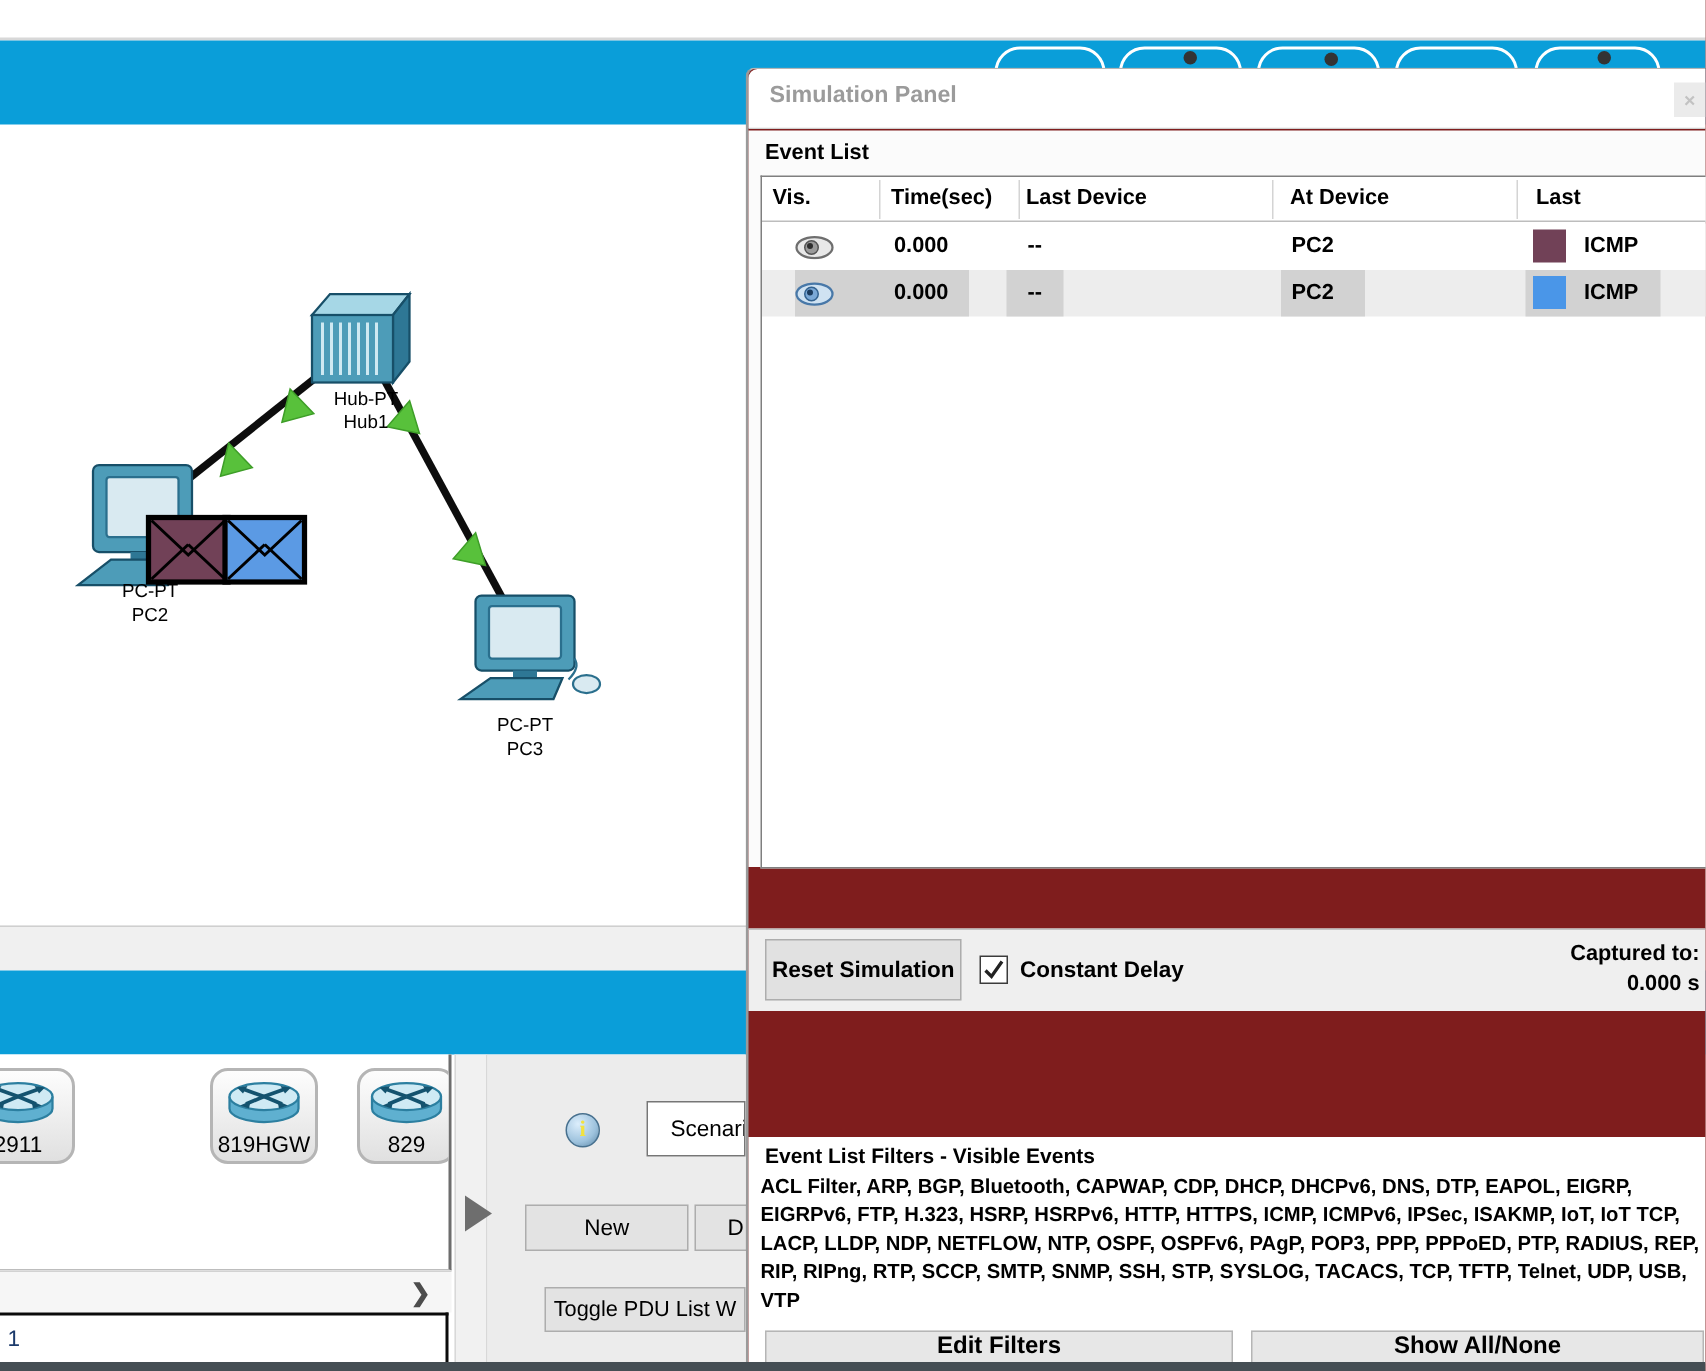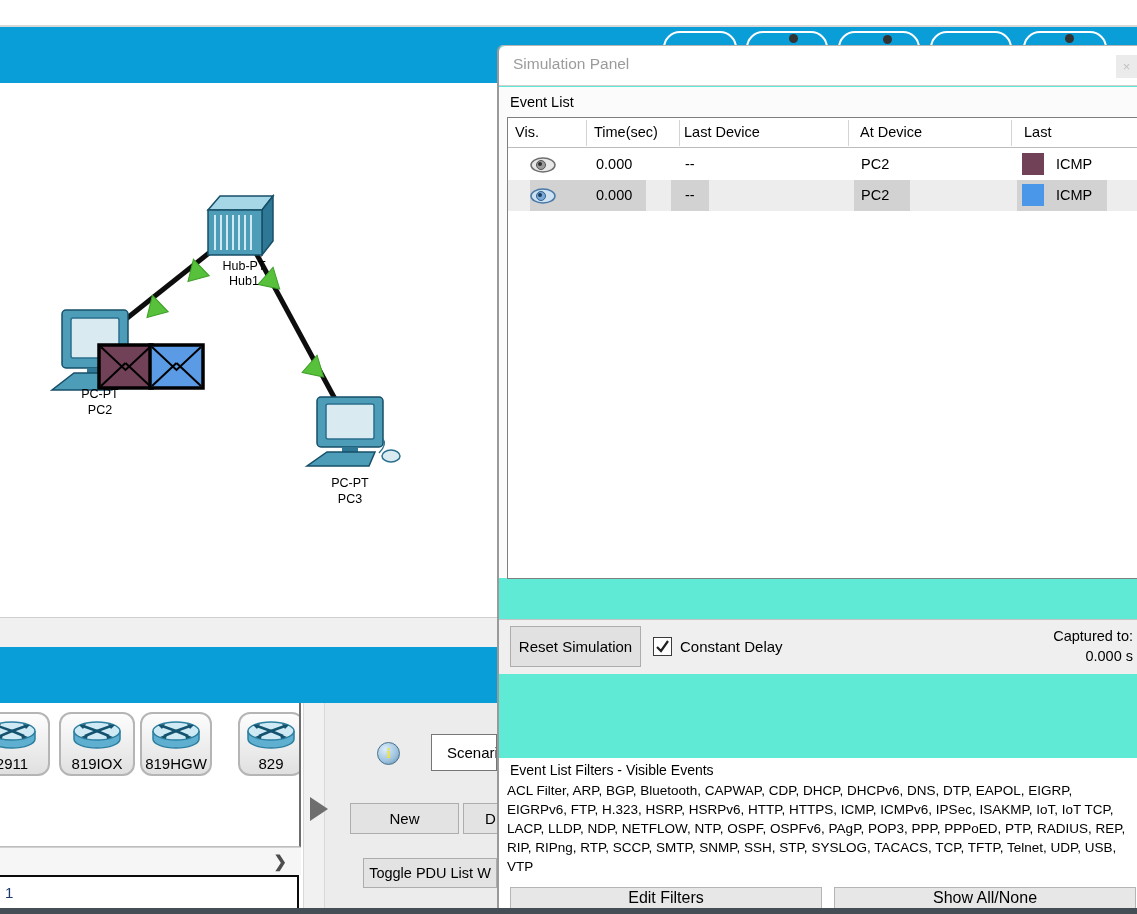--- a/index.html
+++ b/index.html
@@ -45,22 +45,22 @@
   .btn { background:#e3e3e3; border:1px solid #adadad; font-size:15px; color:#000;
          display:flex; align-items:center; justify-content:center; z-index:4; }
   .new-btn { left:350px; top:803px; width:109px; height:31px; }
   .delete-btn { left:463px; top:803px; width:36px; height:31px; justify-content:flex-start; padding-left:21px; overflow:hidden; }
   .toggle-btn { left:363px; top:858px; width:134px; height:30px; font-size:14.5px; }
 
   
   .dark-strip { left:0; top:908px; width:1137px; height:6px; background:#454e54; z-index:60; }
 
   
-  .sim-panel { left:497px; top:45px; width:640px; height:863px; background:#5eead4;
-               border-left:2px solid #9a9a9a; border-top:1px solid #b5b5b5; border-radius:6px 0 0 0; z-index:20; }
+  .sim-panel { left:497px; top:45px; width:640px; height:863px; background:#7f1d1d;
+               border-left:2px solid #9a9a9a; border-top:1px solid #b5b5b5; border-radius:6px 0 0 0; z-index:20;font-weight:bold; }
   .sim-inner { position:relative; width:100%; height:100%; }
   .titlebar { position:absolute; left:0; top:0; width:100%; height:40px; background:#ffffff; border-radius:6px 0 0 0; border-bottom:1px solid #cfcfcf; }
   .title { position:absolute; left:14px; top:9px; font-size:15.5px; color:#9b9b9b; }
   .close-btn { position:absolute; right:0px; top:9px; width:21px; height:23px; background:#ebebeb; color:#c2c2c2; font-size:13px; text-align:center; line-height:23px; }
 
   .events-section { position:absolute; left:0; top:41px; width:100%; height:491px; background:#fbfbfb; }
   .group-label { position:absolute; left:11px; top:7px; font-size:14.5px; color:#000; }
   .etable { position:absolute; left:8px; top:30px; width:632px; height:462px; background:#ffffff; border:1px solid #7f7f7f; border-right:none; overflow:hidden; }
   .ehead { position:absolute; left:0; top:0; width:100%; height:30px; background:#ffffff; border-bottom:1px solid #bdbdbd; }
   .hcell { position:absolute; top:6px; font-size:14.5px; color:#000; }
@@ -195,39 +195,20 @@
           <line x1="26" y1="14" x2="38" y2="19"></line>
         </g>
       <g fill="#14536f">
           <polygon points="8,8 15,7 12,12"></polygon>
           <polygon points="44,8 37,7 40,12"></polygon>
           <polygon points="10,20 17,17 16,22"></polygon>
           <polygon points="42,20 35,17 36,22"></polygon>
         </g>
     </svg>
     <div class="dev-label">2911</div>
-  </div>
-  <div class="dev-btn" style="left:59px;width:76px;">
-    <svg width="52" height="36" viewBox="0 0 52 36">
-      <path d="M3,14 v8 a23,9 0 0 0 46,0 v-8" fill="#5fb0d0" stroke="#2c7fa0" stroke-width="1.5"></path>
-      <ellipse cx="26" cy="14" rx="23" ry="9" fill="#cfeaf4" stroke="#2c7fa0" stroke-width="1.5"></ellipse>
-      <g stroke="#14536f" stroke-width="2.5">
-          <line x1="26" y1="14" x2="12" y2="9"></line>
-          <line x1="26" y1="14" x2="40" y2="9"></line>
-          <line x1="26" y1="14" x2="14" y2="19"></line>
-          <line x1="26" y1="14" x2="38" y2="19"></line>
-        </g>
-      <g fill="#14536f">
-          <polygon points="8,8 15,7 12,12"></polygon>
-          <polygon points="44,8 37,7 40,12"></polygon>
-          <polygon points="10,20 17,17 16,22"></polygon>
-          <polygon points="42,20 35,17 36,22"></polygon>
-        </g>
-    </svg>
-    <div class="dev-label">819IOX</div>
   </div>
   <div class="dev-btn" style="left:140px;width:72px;">
     <svg width="52" height="36" viewBox="0 0 52 36">
       <path d="M3,14 v8 a23,9 0 0 0 46,0 v-8" fill="#5fb0d0" stroke="#2c7fa0" stroke-width="1.5"></path>
       <ellipse cx="26" cy="14" rx="23" ry="9" fill="#cfeaf4" stroke="#2c7fa0" stroke-width="1.5"></ellipse>
       <g stroke="#14536f" stroke-width="2.5">
           <line x1="26" y1="14" x2="12" y2="9"></line>
           <line x1="26" y1="14" x2="40" y2="9"></line>
           <line x1="26" y1="14" x2="14" y2="19"></line>
           <line x1="26" y1="14" x2="38" y2="19"></line>

